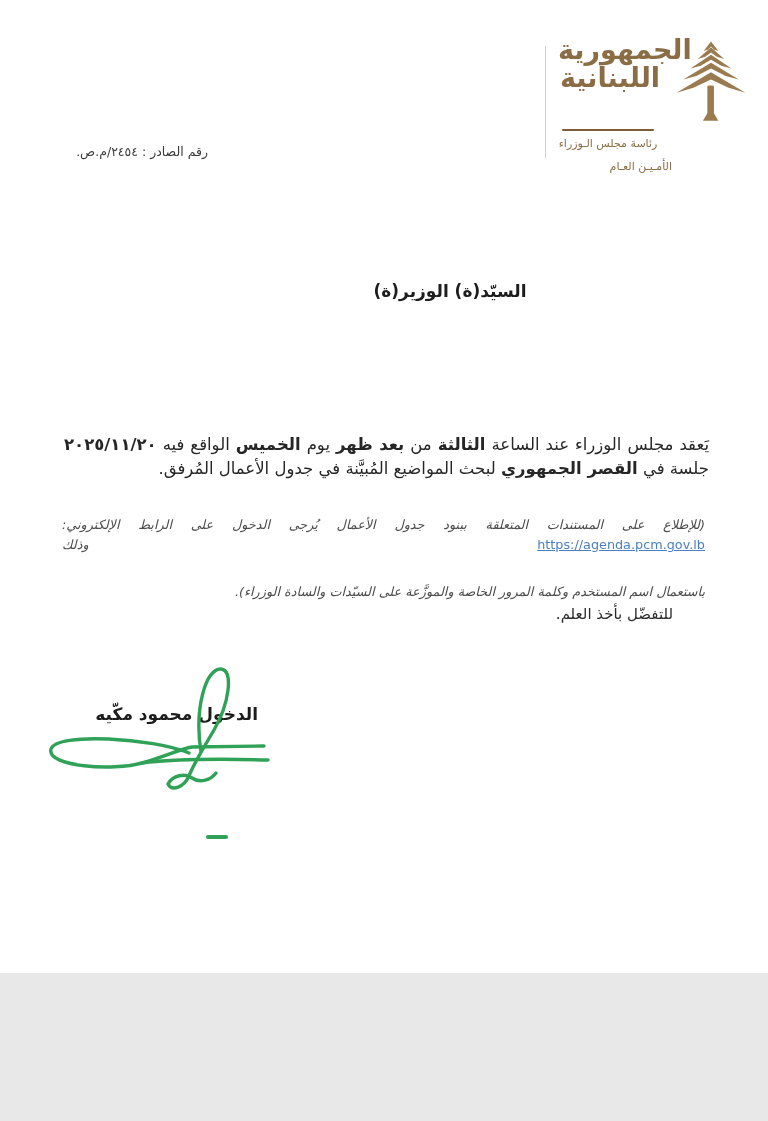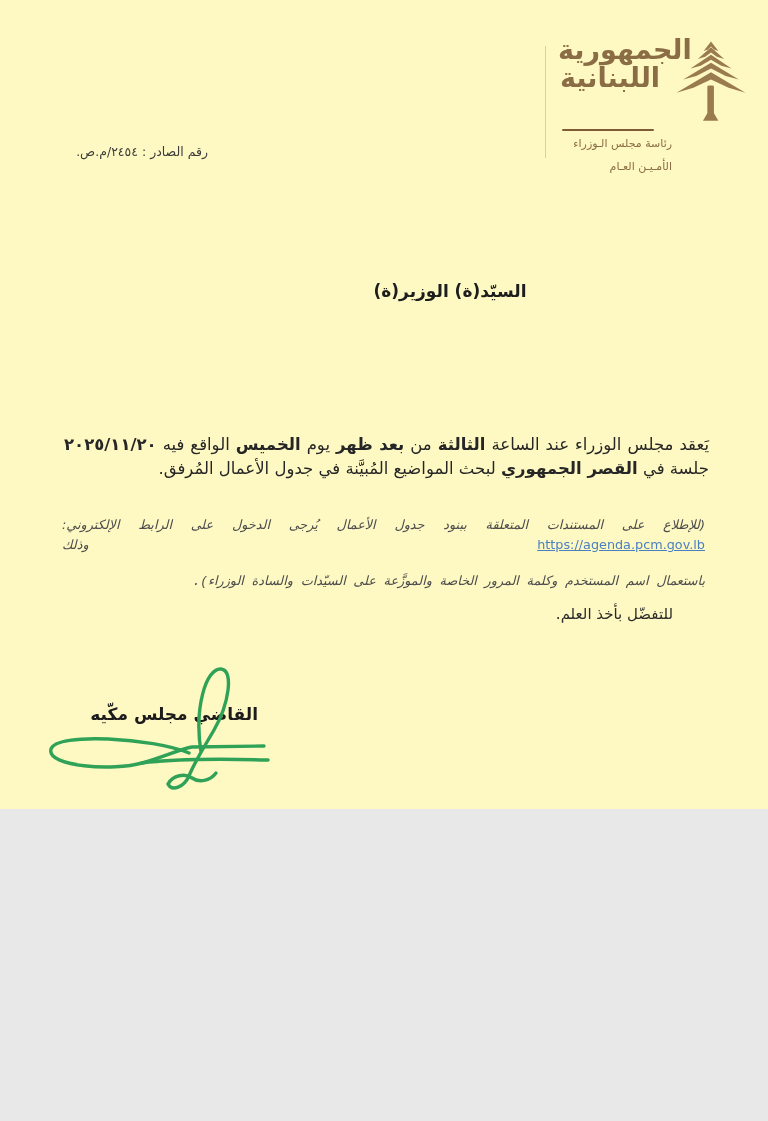--- a/index.html
+++ b/index.html
@@ -1,51 +1,51 @@
 <!DOCTYPE html>
 <html lang="ar"><head>
 <meta charset="utf-8">
 <style>
   html,body{margin:0;padding:0;background:#e8e8e8;}
   .page{
-    position:relative;width:768px;height:809px;margin:0 auto;
-    background:#fef9c3;overflow:hidden;
+    position:relative;width:768px;height:973px;margin:0 auto;
+    background:#ffffff;overflow:hidden;
     font-family:"DejaVu Sans",sans-serif;color:#222;
   }
   
   .vdivider{position:absolute;left:545px;top:46px;width:1px;height:112px;background:#d2cdc6;}
   .logo-wrap{position:absolute;right:14px;top:34px;width:200px;}
   .cedar{position:absolute;right:6px;top:6px;width:74px;height:88px;}
   .calligraphy{
     position:absolute;right:92px;top:2px;width:104px;text-align:center;
     color:#8a6c45;font-weight:bold;line-height:1.05;font-size:27px;
     letter-spacing:1px;
   }
   .brand-rule{position:absolute;right:100px;top:95px;width:92px;height:2px;background:#7d5c36;border-radius:2px;}
-  .brand-sub{position:absolute;right:82px;top:104px;width:128px;text-align:right;color:#8a6c45;font-size:11px;line-height:1.0;}
+  .brand-sub{position:absolute;right:82px;top:104px;width:128px;text-align:center;color:#8a6c45;font-size:11px;line-height:1.0;}
   .brand-sub2{position:absolute;right:82px;top:126px;width:128px;text-align:right;color:#8a6c45;font-size:11px;letter-spacing:2px;}
   
   .meta{
     position:absolute;left:28px;top:139px;width:180px;
     direction:rtl;text-align:right;font-size:12.5px;color:#3b3b3b;line-height:25px;
   }
   
   .recipient{
     position:absolute;left:330px;top:281px;width:240px;text-align:center;
     direction:rtl;font-size:17px;font-weight:bold;color:#1d1d1d;
   }
   
   .body-par{position:absolute;left:64px;top:388px;width:645px;direction:rtl;font-size:16.5px;color:#262626;}
   .body-line1{text-align:justify;text-align-last:justify;line-height:24px;margin-top:45px;}
   .body-line2{text-align:right;line-height:24px;}
   .b{font-weight:bold;}
   
   .note{position:absolute;left:62px;top:515px;width:643px;direction:rtl;font-style:italic;font-size:12.8px;color:#4c4c4c;}
   .note-line1{text-align:justify;text-align-last:justify;line-height:20px;}
-  .note-line2{text-align:right;line-height:20px;margin-top:17px;font-family:Liberation Mono, monospace;}
+  .note-line2{text-align:right;line-height:20px;margin-top:27px;}
   .link{color:#4a7fc1;text-decoration:underline;direction:ltr;unicode-bidi:embed;font-style:normal;cursor:pointer;}
   
   .closing{position:absolute;right:95px;top:605px;direction:rtl;font-size:15px;color:#2a2a2a;}
   
   .sig-block{position:absolute;left:38px;top:660px;width:245px;height:190px;}
   .sig-name{position:absolute;right:25px;top:44px;direction:rtl;font-size:17px;font-weight:bold;color:#1c1c1c;}
   .sig-svg{position:absolute;left:0;top:0;width:240px;height:150px;}
   .sig-title{position:absolute;right:0;top:140px;width:220px;text-align:center;direction:rtl;font-size:16px;font-weight:bold;color:#1c1c1c;letter-spacing:1px;word-spacing:5px;}
   .sig-dash{position:absolute;left:168px;top:175px;width:22px;height:4px;background:#2fa257;border-radius:2px;}
   
@@ -98,21 +98,21 @@
   </div>
 
   <div class="note">
     <div class="note-line1"><span>(للإطلاع على المستندات المتعلقة ببنود جدول الأعمال يُرجى الدخول على الرابط الإلكتروني: </span><span class="link">https://agenda.pcm.gov.lb</span><span> وذلك</span></div>
     <div class="note-line2">باستعمال اسم المستخدم وكلمة المرور الخاصة والموزَّعة على السيّدات والسادة الوزراء).</div>
   </div>
 
   <div class="closing">للتفضّل بأخذ العلم.</div>
 
   <div class="sig-block">
-    <div class="sig-name">القاضي مجلس مكّيه</div>
+    <div class="sig-name">الدخول محمود مكّيه</div>
     <svg class="sig-svg" viewBox="0 0 240 150">
       <g fill="none" stroke="#2fa257" stroke-width="3.4" stroke-linecap="round">
         <path d="M163,92 C156,48 168,8 183,9 C196,10 191,44 176,70 C165,89 156,103 151,116"></path>
         <path d="M151,93 C115,78 18,72 13,89 C8,107 76,111 104,103 C126,97 142,89 154,87 L226,86"></path>
         <path d="M104,103 C142,98 192,99 230,100"></path>
         <path d="M151,116 C146,127 134,132 130,124 C135,115 147,113 154,118 C161,123 172,121 178,113"></path>
       </g>
     </svg>
     <div class="sig-dash"></div>
   </div>

